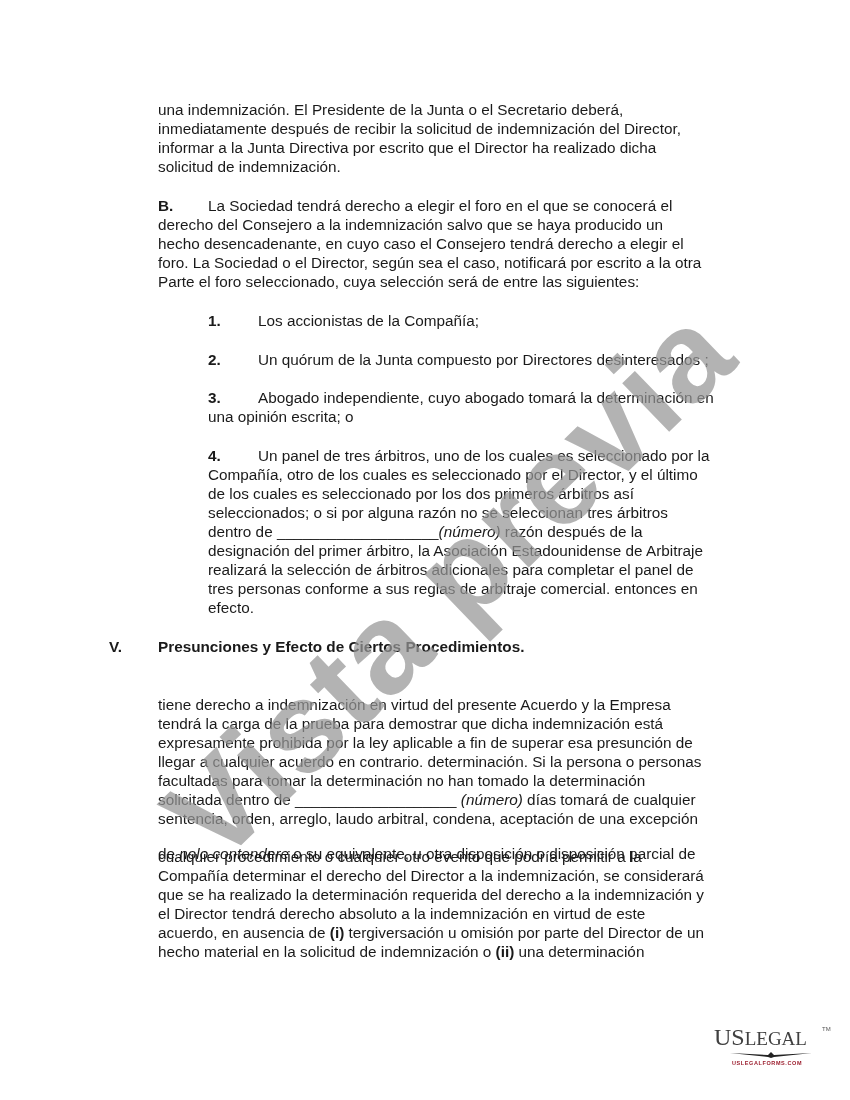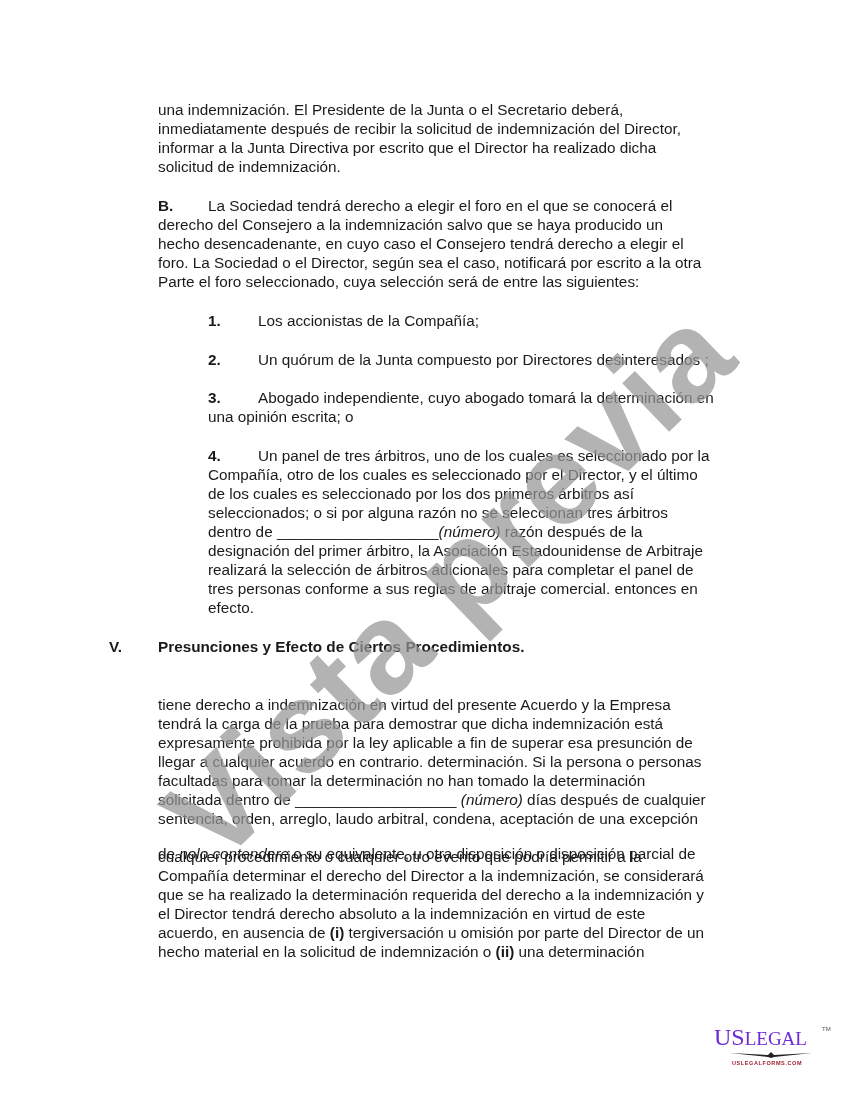--- a/index.html
+++ b/index.html
@@ -12,21 +12,21 @@
   .b { font-weight: bold; }
   .i { font-style: italic; }
   .tab { display: inline-block; width: 50px; }
   .watermark {
     position: absolute; left: 10px; top: 510px; width: 860px; text-align: center;
     font-family: "Liberation Sans", sans-serif; font-weight: bold; font-size: 128px;
     color: rgba(150,150,150,0.72); transform: rotate(-44deg); transform-origin: center center;
     letter-spacing: 1px; white-space: nowrap; pointer-events: none;
   }
   .logo { position: absolute; left: 704px; top: 1024px; width: 115px; height: 46px; }
-  .logo-main { position: absolute; left: 2px; top: 0; font-family: "Liberation Serif", serif; font-size: 24px; color: #6d28d9; letter-spacing: 0px; }
+  .logo-main { position: absolute; left: 2px; top: 0; font-family: "Liberation Serif", serif; font-size: 24px; color: #404040; letter-spacing: 0px; }
   .logo-main .small { font-size: 19px; }
   .logo-tm { position: absolute; left: 110px; top: 2px; font-size: 6px; color: #555; }
   .logo-url { position: absolute; left: 20px; top: 36px; font-size: 5.5px; font-weight: bold; color: #9b1c2c; letter-spacing: 0.6px; }
   .logo-wing { position: absolute; left: 18px; top: 28px; width: 82px; height: 6px; }
 </style>
 </head>
 <body>
 
 <div class="page">
 
@@ -72,21 +72,21 @@
 
   <div class="txt b" style="left:101px; top:637px;">V.</div>
   <div class="txt b" style="left:150px; top:637px;">Presunciones y Efecto de Ciertos Procedimientos.</div>
 
   <div class="txt" style="left:150px; top:695px;">tiene derecho a indemnización en virtud del presente Acuerdo y la Empresa</div>
   <div class="txt" style="left:150px; top:714px;">tendrá la carga de la prueba para demostrar que dicha indemnización está</div>
   <div class="txt" style="left:150px; top:733px;">expresamente prohibida por la ley aplicable a fin de superar esa presunción de</div>
   <div class="txt" style="left:150px; top:752px;text-align:center;">llegar a cualquier acuerdo en contrario. determinación. Si la persona o personas</div>
   <div class="txt" style="left:150px; top:771px;">facultadas para tomar la determinación no han tomado la determinación</div>
   <div class="txt" style="left:150px; top:790px;">
-    <span>solicitada dentro de </span><span>___________________</span> <span class="i">(número)</span><span> días después de cualquier</span>
+    <span>solicitada dentro de </span><span>___________________</span> <span class="i">(número)</span><span> días tomará de cualquier</span>
   </div>
   <div class="txt" style="left:150px; top:809px;">sentencia, orden, arreglo, laudo arbitral, condena, aceptación de una excepción</div>
   <div class="txt" style="left:150px; top:828px;margin-top:16px;">
     <span>de </span><span class="i">nolo contendere</span><span> o su equivalente, u otra disposición o disposición parcial de</span>
   </div>
   <div class="txt" style="left:150px; top:847px;text-align:right;">cualquier procedimiento o cualquier otro evento que podría permitir a la</div>
   <div class="txt" style="left:150px; top:866px;">Compañía determinar el derecho del Director a la indemnización, se considerará</div>
   <div class="txt" style="left:150px; top:885px;">que se ha realizado la determinación requerida del derecho a la indemnización y</div>
   <div class="txt" style="left:150px; top:904px;">el Director tendrá derecho absoluto a la indemnización en virtud de este</div>
   <div class="txt" style="left:150px; top:923px;">

